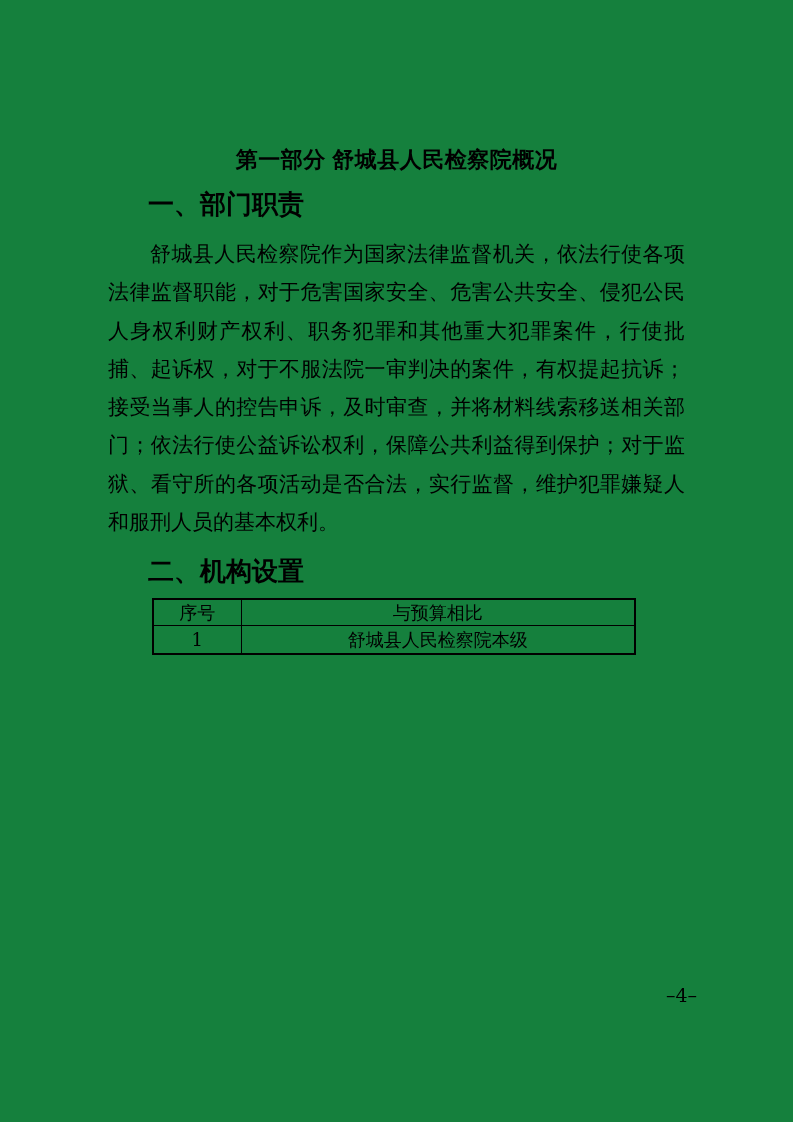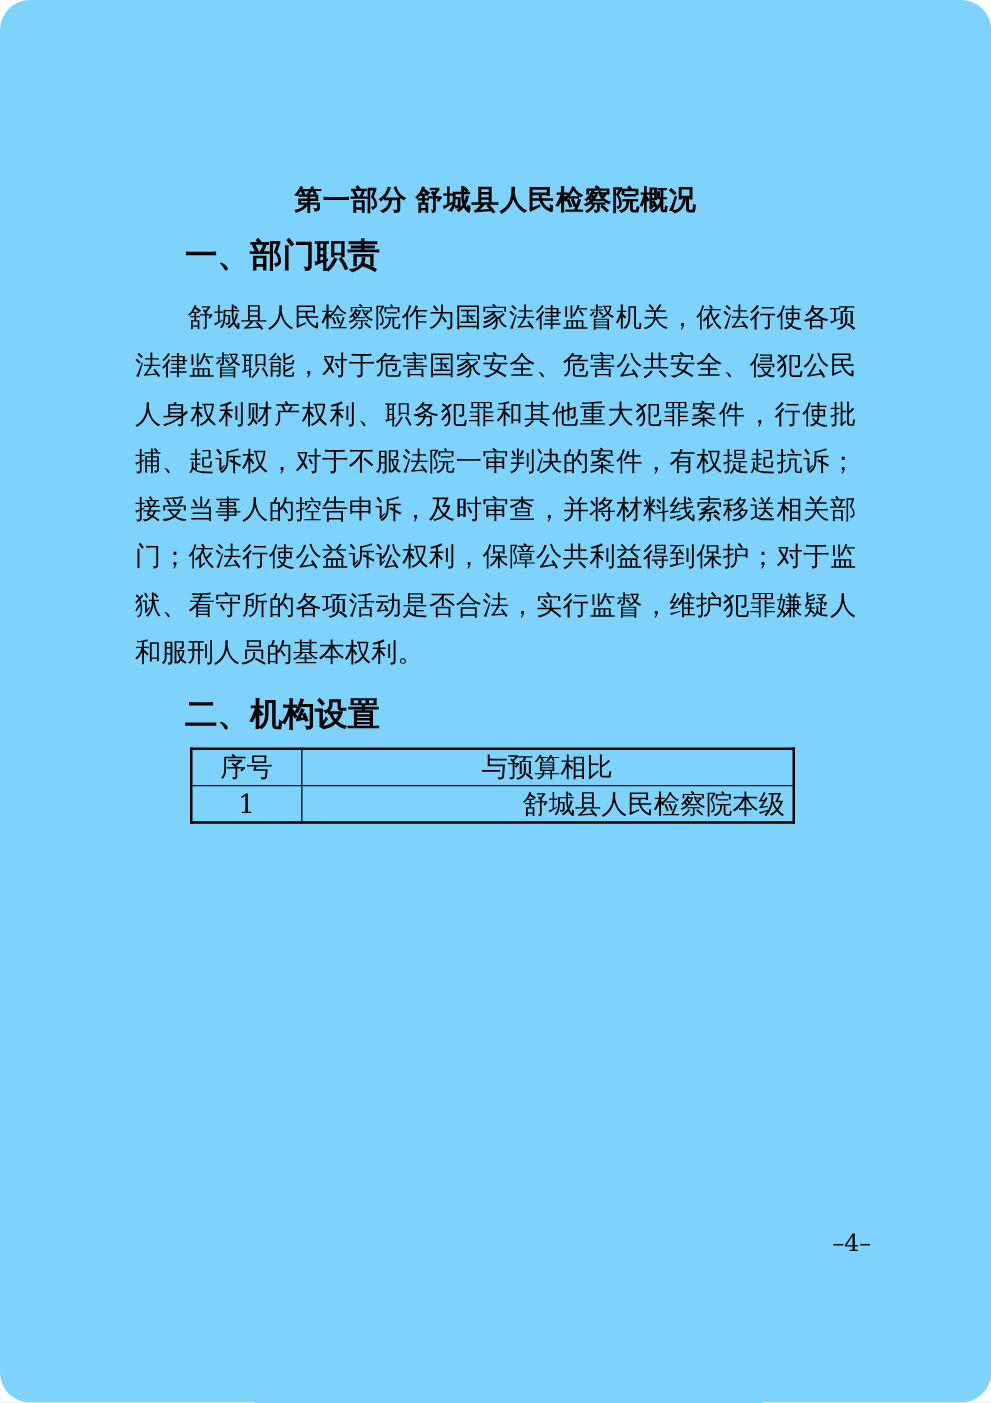--- a/index.html
+++ b/index.html
@@ -4,25 +4,24 @@
 <style>
   html, body {
     margin: 0;
     padding: 0;
     background: #ffffff;
   }
   .page {
     position: relative;
     width: 793px;
     height: 1122px;
-    background: #7dd3fc;
+    background: #15803d;
     color: #000000;
     overflow: hidden;
     font-family: "DejaVu Serif", "Liberation Serif", serif;
-    border-radius: 24px;
   }
   .content {
     padding: 146px 96px 0 96px;
   }
   .doc-title {
     font-family: "Liberation Sans", "DejaVu Sans", sans-serif;
     font-weight: bold;
     font-size: 22px;
     line-height: 27px;
     text-align: center;
@@ -43,21 +42,21 @@
     margin: 12px;
     text-align: justify;
     text-justify: inter-ideograph;
     text-indent: 2em;
   }
   .units-table {
     border-collapse: collapse;
     border: 2px solid #000000;
     margin: 8px 0 0 56px;
     width: 484px;
-    font-size: 21px;
+    font-size: 18px;
     table-layout: fixed;
   }
   .units-table th,
   .units-table td {
     border: 1px solid #000000;
     padding: 0 6px;
     font-weight: normal;
     box-sizing: border-box;
   }
   .units-table th {
@@ -67,21 +66,21 @@
   .units-table td {
     height: 29px;
   }
   .col-index {
     width: 88px;
   }
   .cell-index {
     text-align: center;
   }
   .cell-unit {
-    text-align: right;
+    text-align: center;
     padding-left: 10px;
   }
   .page-number {
     position: absolute;
     top: 984px;
     right: 96px;
     font-size: 19px;
     font-family: "DejaVu Serif", "Liberation Serif", serif;
   }
 </style>

